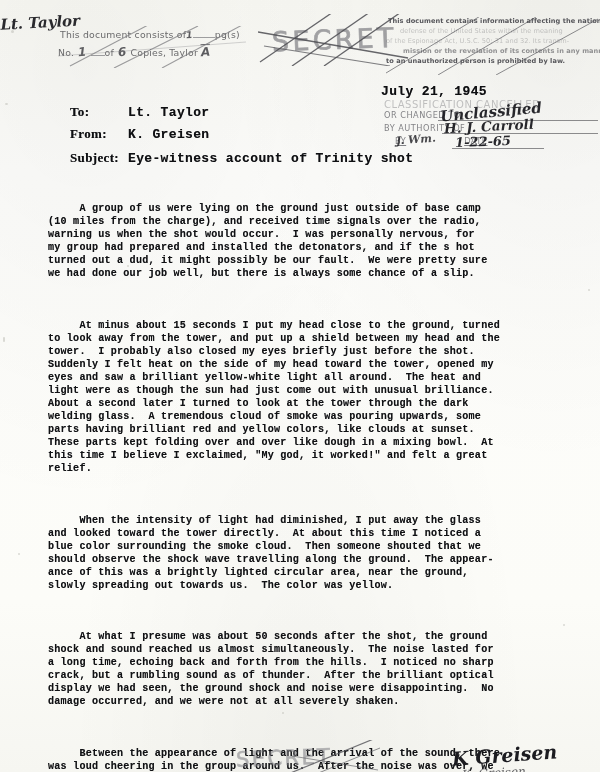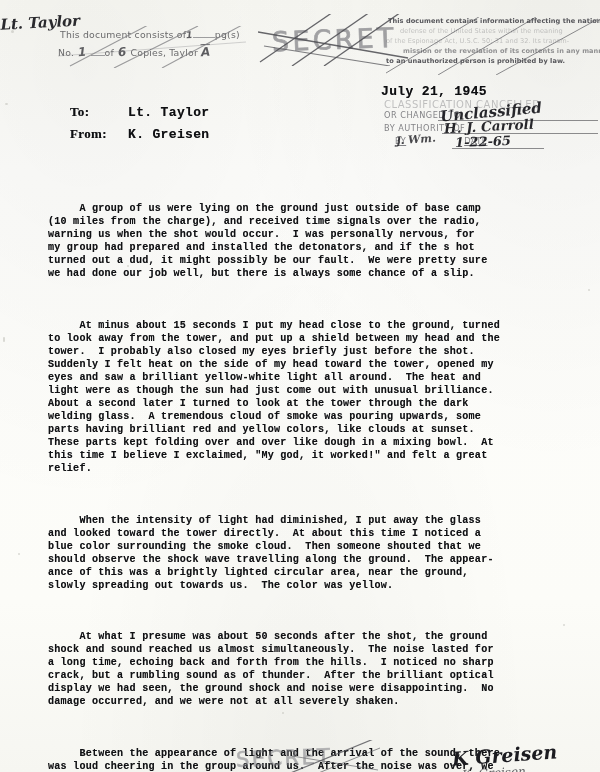--- a/index.html
+++ b/index.html
@@ -321,20 +321,21 @@
       <line x1="110" y1="58" x2="212" y2="2" stroke="#5c5c61" stroke-width="1.0" opacity=".7"></line>
     </svg>
   </div>
 
   <div class="hdr-line" id="date-line">July 21, 1945</div>
 
   <div class="hdr-line" id="to-line"><span class="lbl">To:</span><span>Lt. Taylor</span></div>
 
   <div class="hdr-line" id="from-line"><span class="lbl">From:</span><span>K. Greisen</span></div>
 
+  <div class="hdr-line" id="subj-line"><span class="lbl">Subject:</span><span>Eye-witness account of Trinity shot</span></div>
 
   <div class="stamp" id="declass-stamp">
     <div class="dl d1">CLASSIFICATION CANCELLED</div>
     <div class="dl d2">OR CHANGED TO</div>
     <div class="dl d3">BY AUTHORITY OF</div>
     <div class="dl d4"><span>BY</span><span style="display:inline-block;width:58px;"></span><span>DATE</span></div>
     <div class="ul-line" style="left:54px;top:21px;width:160px;"></div>
     <div class="ul-line" style="left:58px;top:34px;width:156px;"></div>
     <div class="ul-line" style="left:68px;top:49px;width:92px;"></div>
   </div>

